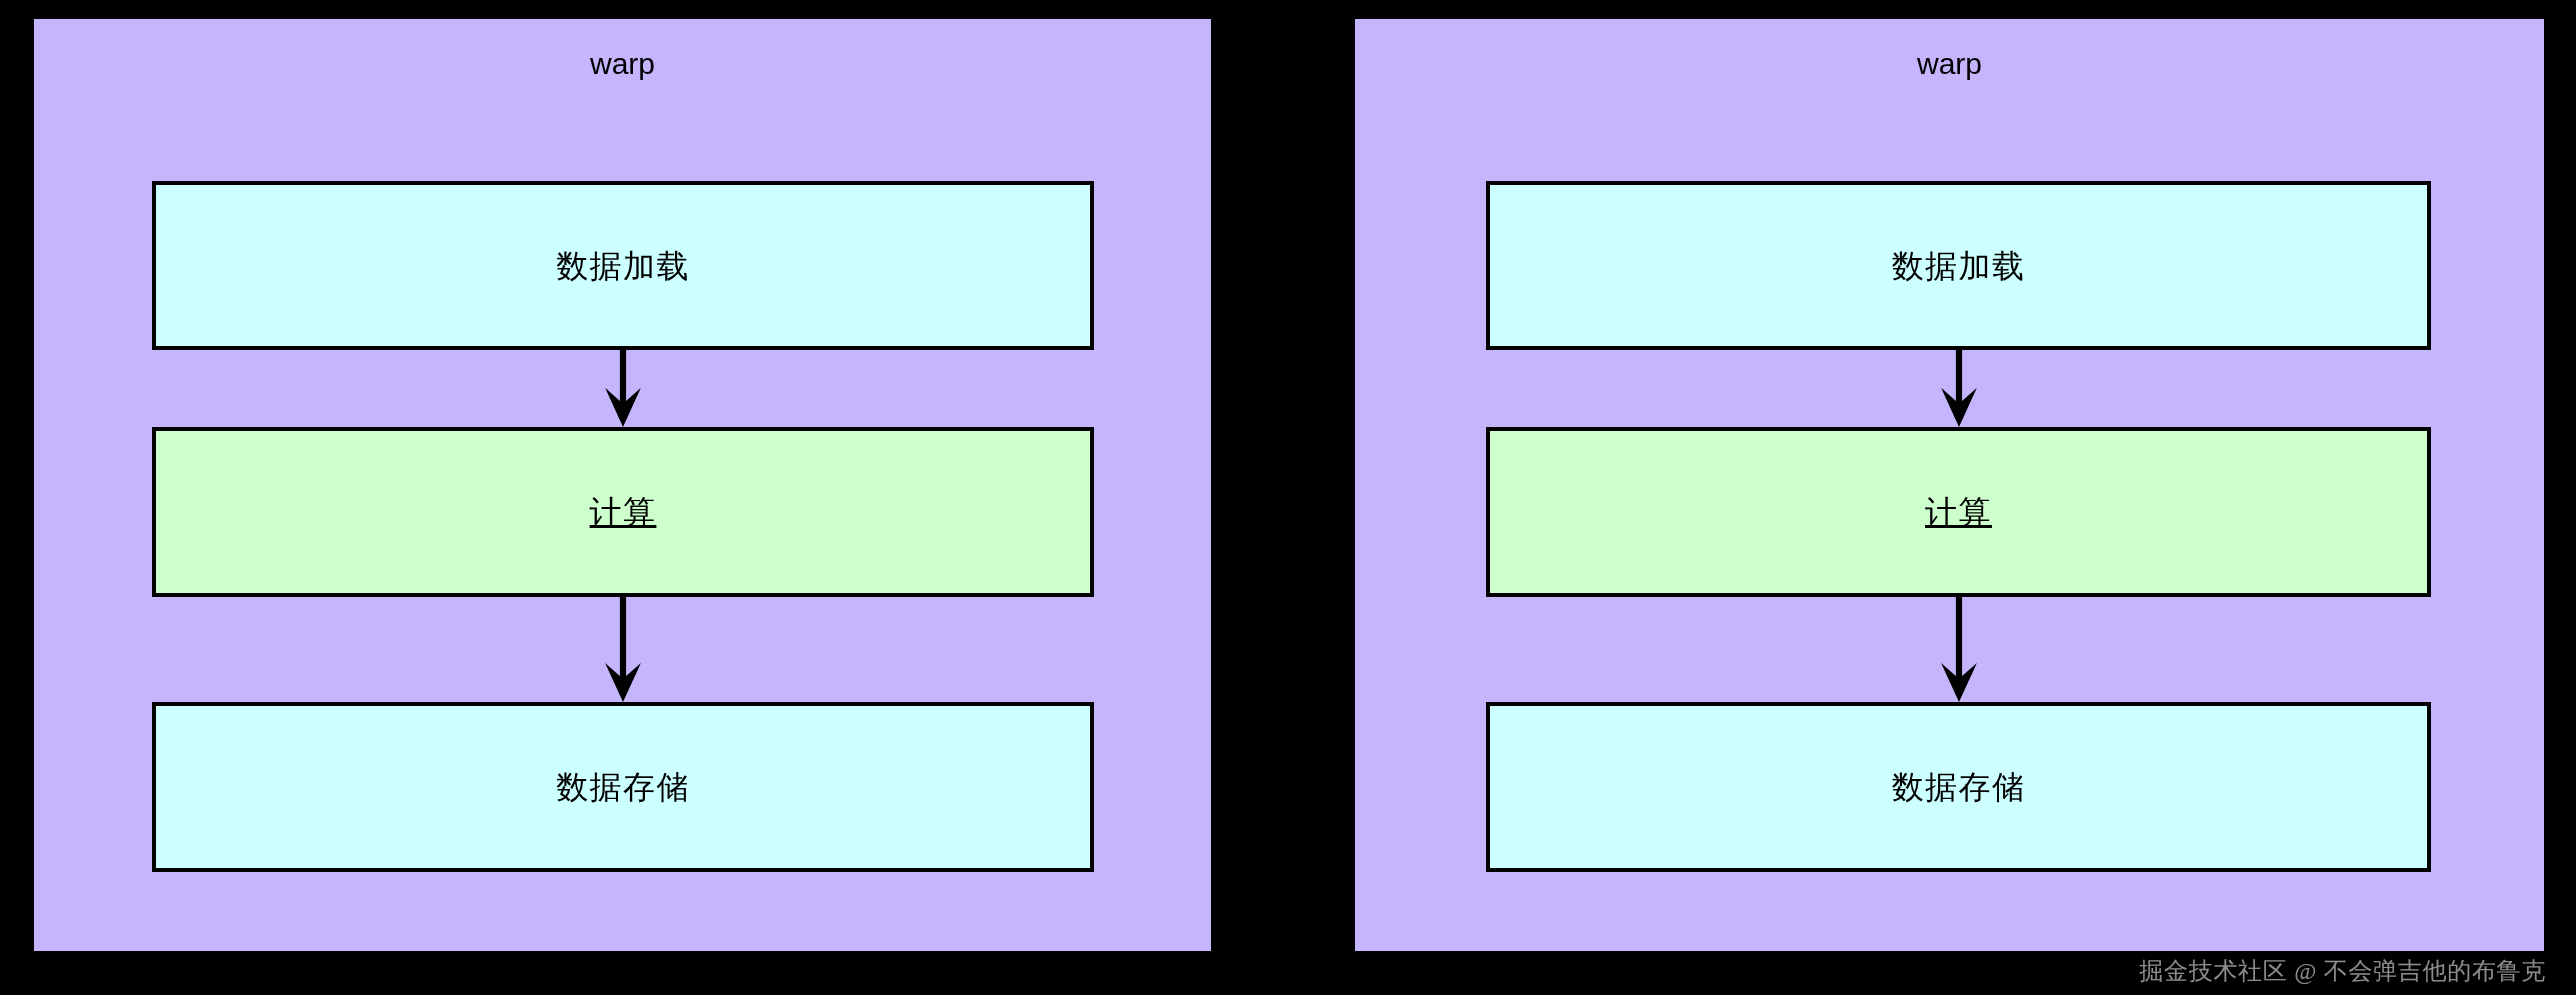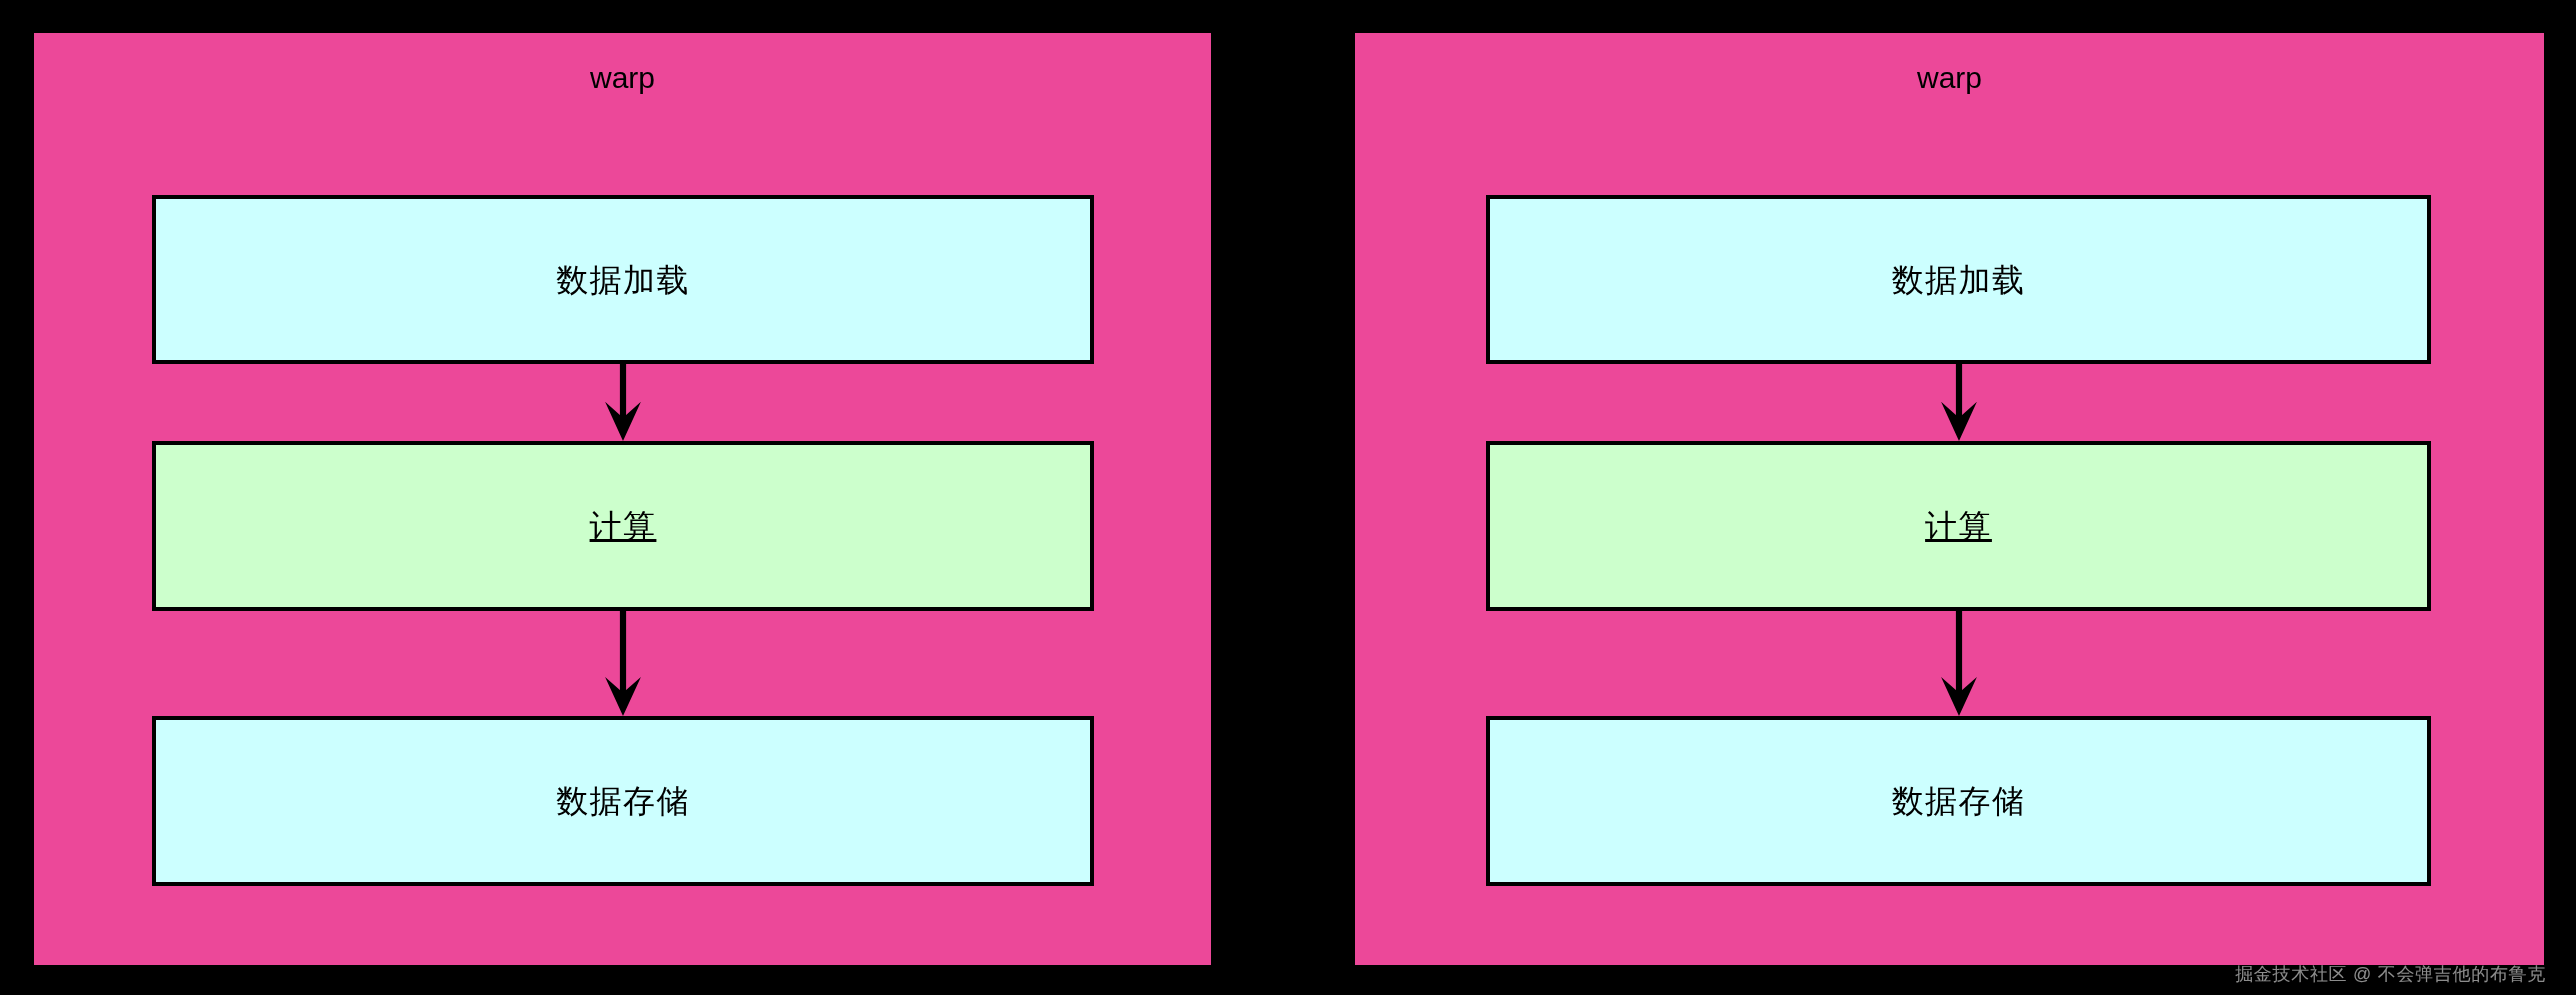--- a/index.html
+++ b/index.html
@@ -17,23 +17,23 @@
   #canvas {
     position: relative;
     width: 2576px;
     height: 995px;
     background: #000000;
   }
 
   
   .panel {
     position: absolute;
-    top: 33px;
+    top: 19px;
     height: 932px;
-    background: #ec4899;
+    background: #c4b5fd;
     box-sizing: border-box;
   }
   #panel-1 { left: 34px;   width: 1177px; }
   #panel-2 { left: 1355px; width: 1189px; }
 
   .panel-title {
     position: absolute;
     top: 30px;
     left: 0;
     width: 100%;
@@ -89,24 +89,24 @@
   #panel-2 .arrow { left: 573px; }
   .arrow.a1 { top: 331px; height: 77px; }
   .arrow.a2 { top: 578px; height: 105px; }
   .arrow svg { display: block; width: 100%; height: 100%; }
 
   
   #watermark {
     position: absolute;
     right: 30px;
     bottom: 12.4px;
-    font-size: 18px;
+    font-size: 24px;
     line-height: 1;
     color: rgba(255,255,255,0.55);
-    font-family: Liberation Sans, sans-serif;
+    font-family: Liberation Serif, serif;
     letter-spacing: 0.7px;
     white-space: nowrap;
     text-shadow: 0 0 0.7px rgba(0,0,0,0.35);
     mix-blend-mode: difference;
   }
 </style>
 </head>
 <body>
 
 <div id="canvas">

